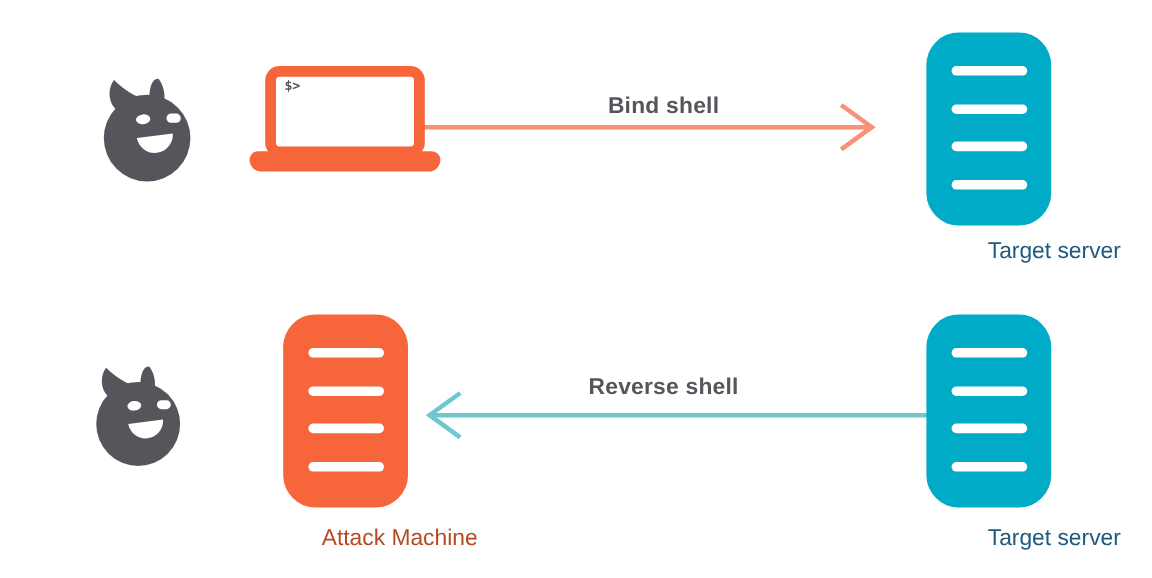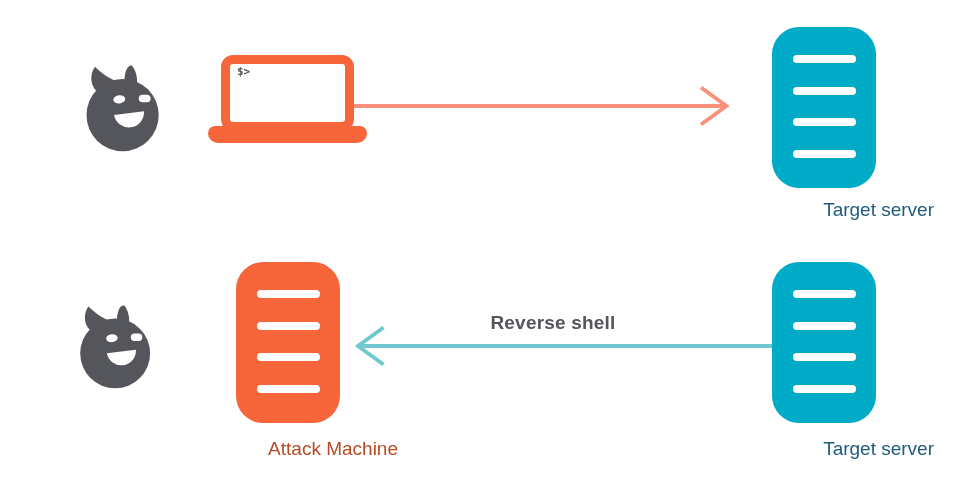--- a/index.html
+++ b/index.html
@@ -90,20 +90,21 @@
       <rect x="65" y="36.5" width="12.5" height="8" rx="4"></rect>
       <path d="M39,58 A15.9 15.9 0 0 0 70.5,54 Z"></path>
     </g>
   </svg>
 
   <div class="laptop-screen">
     <span class="prompt">$&gt;</span>
   </div>
   <div class="laptop-base"></div>
 
+  <div class="label arrow-label bind-label">Bind shell</div>
 
   <div class="server teal server-top-right">
     <span class="bar"></span>
     <span class="bar"></span>
     <span class="bar"></span>
     <span class="bar"></span>
   </div>
   <div class="label server-label label-blue target-label-top">Target server</div>
 
   <svg class="devil devil-bottom" width="92" height="92" viewBox="0 0 100 100">

